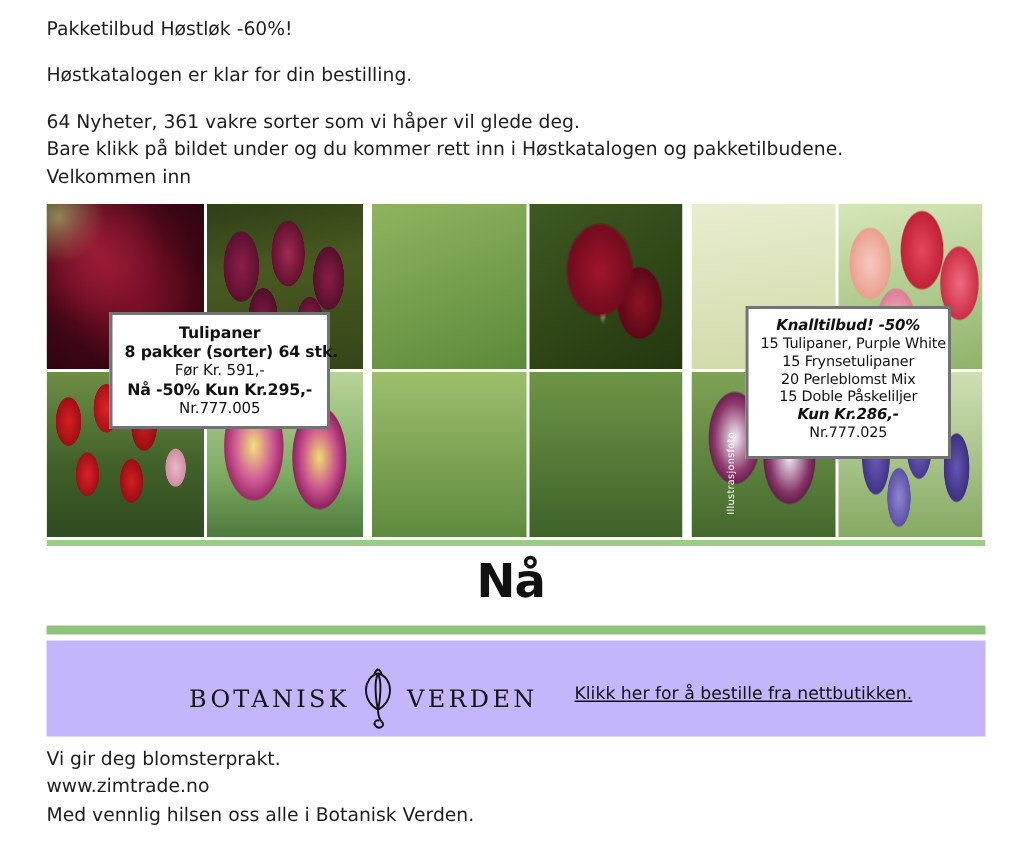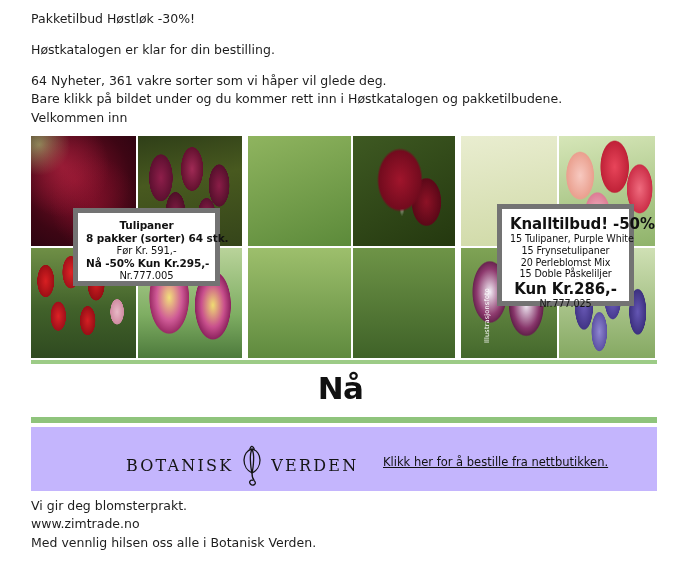--- a/index.html
+++ b/index.html
@@ -203,35 +203,35 @@
       radial-gradient(ellipse 13% 30% at 26% 52%, #6a5ab8 0%, #423586 72%, rgba(0,0,0,0) 76%),
       radial-gradient(ellipse 12% 28% at 56% 44%, #7265c4 0%, #483a90 72%, rgba(0,0,0,0) 76%),
       radial-gradient(ellipse 12% 28% at 82% 58%, #6456b4 0%, #3d3180 72%, rgba(0,0,0,0) 76%),
       radial-gradient(ellipse 11% 24% at 42% 76%, #8f86d2 0%, #5d52a4 72%, rgba(0,0,0,0) 76%);
   }
 
   
   .pricebox {
     position: absolute;
     background: #ffffff;
-    border: 5px solid #737373;
+    border: 2px solid #737373;
     box-sizing: border-box;
     text-align: center;
     font-family: "DejaVu Sans", "Liberation Sans", sans-serif;
     color: #111111;
     line-height: 1.22;
     padding: 6px 8px;
   }
   .pb1 { left: 42px;  top: 72px; width: 147px; height: 78px; }
   .pb2 { left: 260px; top: 74px; width: 140px; height: 68px; }
   .pb3 { left: 466px; top: 68px; width: 137px; height: 102px; }
   .pricebox .l { display:block; white-space: nowrap; }
   .pricebox .b { font-weight: bold; font-size: 10.5px; letter-spacing: -0.1px;}
   .pricebox .n { font-weight: normal; font-size: 10px; letter-spacing: -0.1px;}
-  .pb3 .b { font-size: 15px; }
+  .pb3 .b { font-size: 10px; font-style: italic; }
   .pb3 .n { font-size: 9.6px; }
 
   .illus {
     position: absolute;
     left: 452px;
     top: 152px;
     width: 10px;
     font-size: 6.5px;
     color: #ffffff;
     letter-spacing: .2px;
@@ -319,21 +319,21 @@
     font-size: 12.5px;
     line-height: 1.46;
     color: #1d1d1d;
   }
   .outro p { margin: 0; }
 </style>
 </head>
 <body>
 
 <div class="intro">
-  <p>Pakketilbud Høstløk -30%!</p>
+  <p>Pakketilbud Høstløk -60%!</p>
   <div class="gap"></div>
   <p>Høstkatalogen er klar for din bestilling.</p>
   <div class="gap-sm"></div>
   <p>64 Nyheter, 361 vakre sorter som vi håper vil glede deg.</p>
   <p>Bare klikk på bildet under og du kommer rett inn i Høstkatalogen og pakketilbudene.</p>
   <p>Velkommen inn</p>
 </div>
 
 <div class="collage">
 

